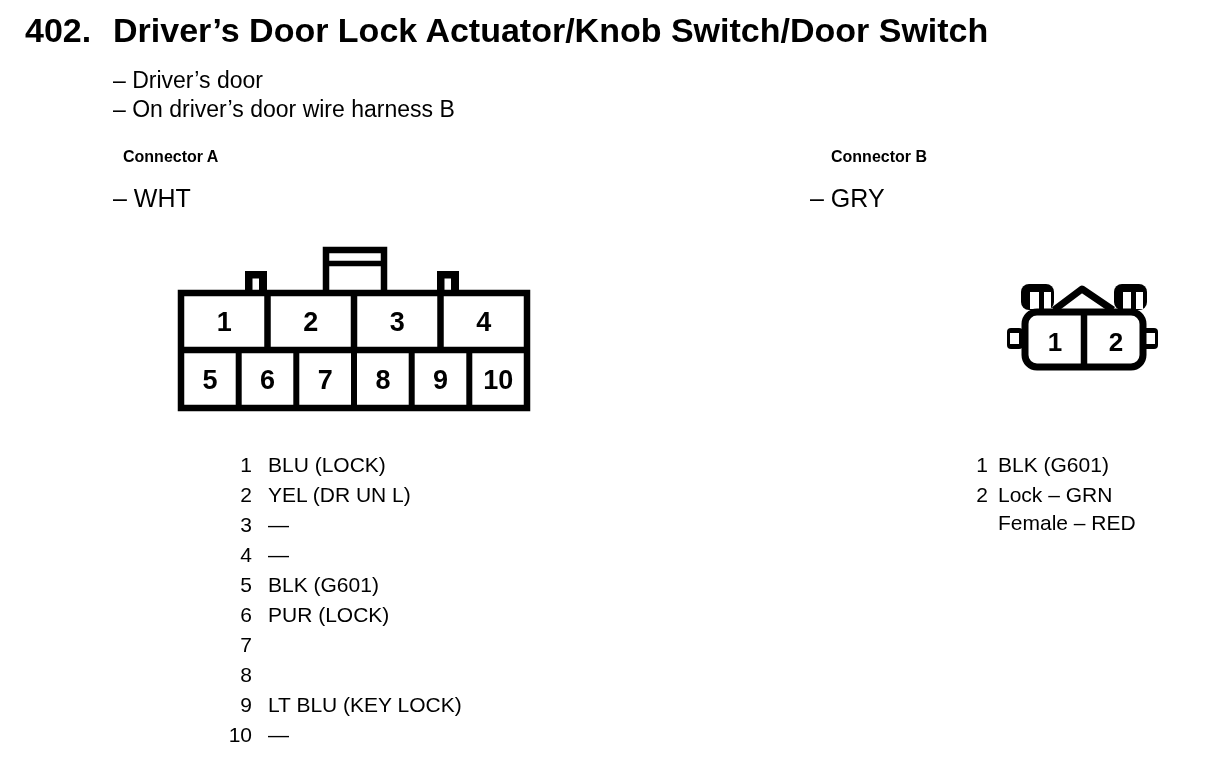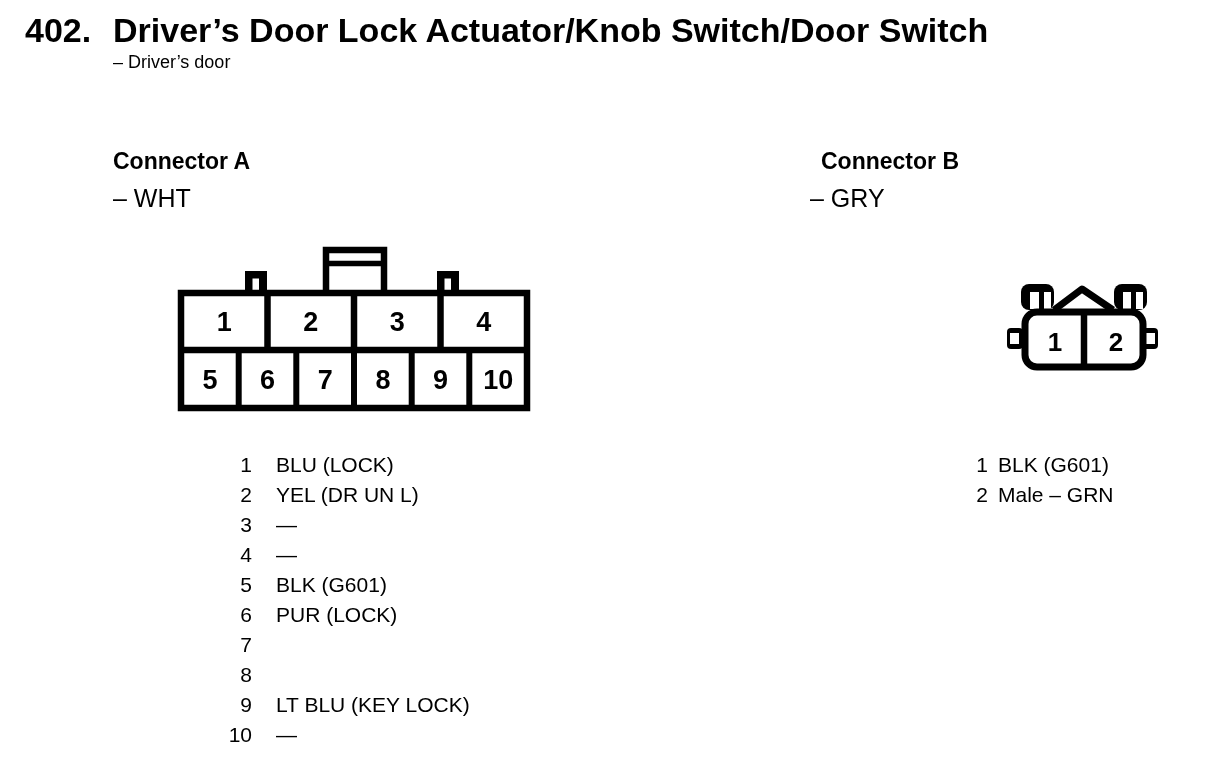--- a/index.html
+++ b/index.html
@@ -11,53 +11,54 @@
     font-family:"Liberation Sans","DejaVu Sans",sans-serif;
     overflow:hidden;
   }
   .abs { position:absolute; }
 
   
   #title-row { left:25px; top:10px; display:flex; font-weight:700; font-size:34px; line-height:40px; white-space:nowrap; }
   #title-row .num { width:88px; flex:none; }
 
   
-  #loc-notes { left:113px; top:48px; font-size:18px; line-height:29px; white-space:nowrap; }
+  #loc-notes { left:113px; top:66px; font-size:23px; line-height:29px; white-space:nowrap; }
 
   
-  .conn-head { font-size:23px; font-weight:700; white-space:nowrap; }
+  .conn-head { font-size:16px; font-weight:700; white-space:nowrap;margin-left:10px; }
   .conn-note { font-size:25px; white-space:nowrap; }
   #connA-head { left:113px; top:148px; }
   #connA-note { left:113px; top:184px; }
   #connB-head { left:821px; top:148px; }
   #connB-note { left:810px; top:184px; }
 
   
   .pinlist { font-size:21px; }
   #pinsA { left:224px; top:450px; }
   #pinsB { left:960px; top:450px; }
   .pinrow { display:flex; line-height:30px; }
   .pinrow .n { width:28px; flex:none; text-align:right; }
-  .pinrow .d { margin-left:24px; white-space:nowrap; }
+  .pinrow .d { margin-left:16px; white-space:nowrap; }
   #pinsB .pinrow .d { margin-left:10px; }
   #pinsB .line { line-height:26.5px; }
   #pinsB .line:first-child { line-height:30px; }
 
   svg text { font-family:"Liberation Sans","DejaVu Sans",sans-serif; font-weight:700; fill:#000; }
 </style>
 </head>
 <body>
 
 <div class="abs" id="title-row">
   <span class="num">402.</span>
   <span>Driver’s Door Lock Actuator/Knob Switch/Door Switch</span>
 </div>
 
 <div class="abs" id="loc-notes">
   <div>– Driver’s door</div>
+  <div>– On driver’s door wire harness B</div>
 </div>
 
 <div class="abs conn-head" id="connA-head">Connector A</div>
 <div class="abs conn-note" id="connA-note">– WHT</div>
 
 <div class="abs conn-head" id="connB-head">Connector B</div>
 <div class="abs conn-note" id="connB-note">– GRY</div>
 
 <svg class="abs" style="left:170px; top:240px;" width="380" height="180" viewBox="170 240 380 180">
 
@@ -175,16 +176,17 @@
 <div class="abs pinlist" id="pinsB">
   <div class="pinrow">
     <span class="n">1</span>
     <span class="d">
       <span class="line">BLK (G601)</span>
     </span>
   </div>
   <div class="pinrow">
     <span class="n">2</span>
     <span class="d">
-      <div class="line">Male – GRN</div>
+      <div class="line">Lock – GRN</div>
+      <div class="line">Female – RED</div>
     </span>
   </div>
 </div>
 
 </body></html>

